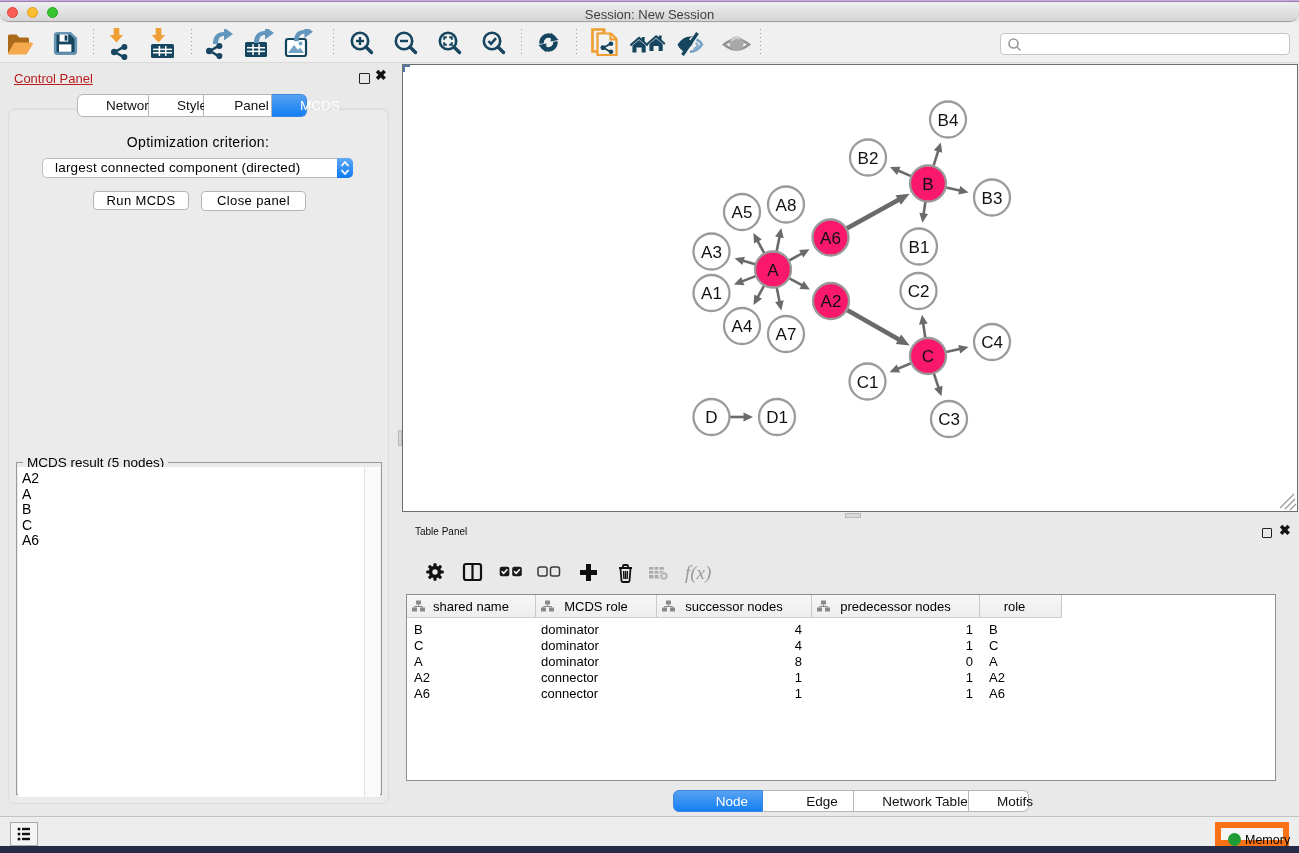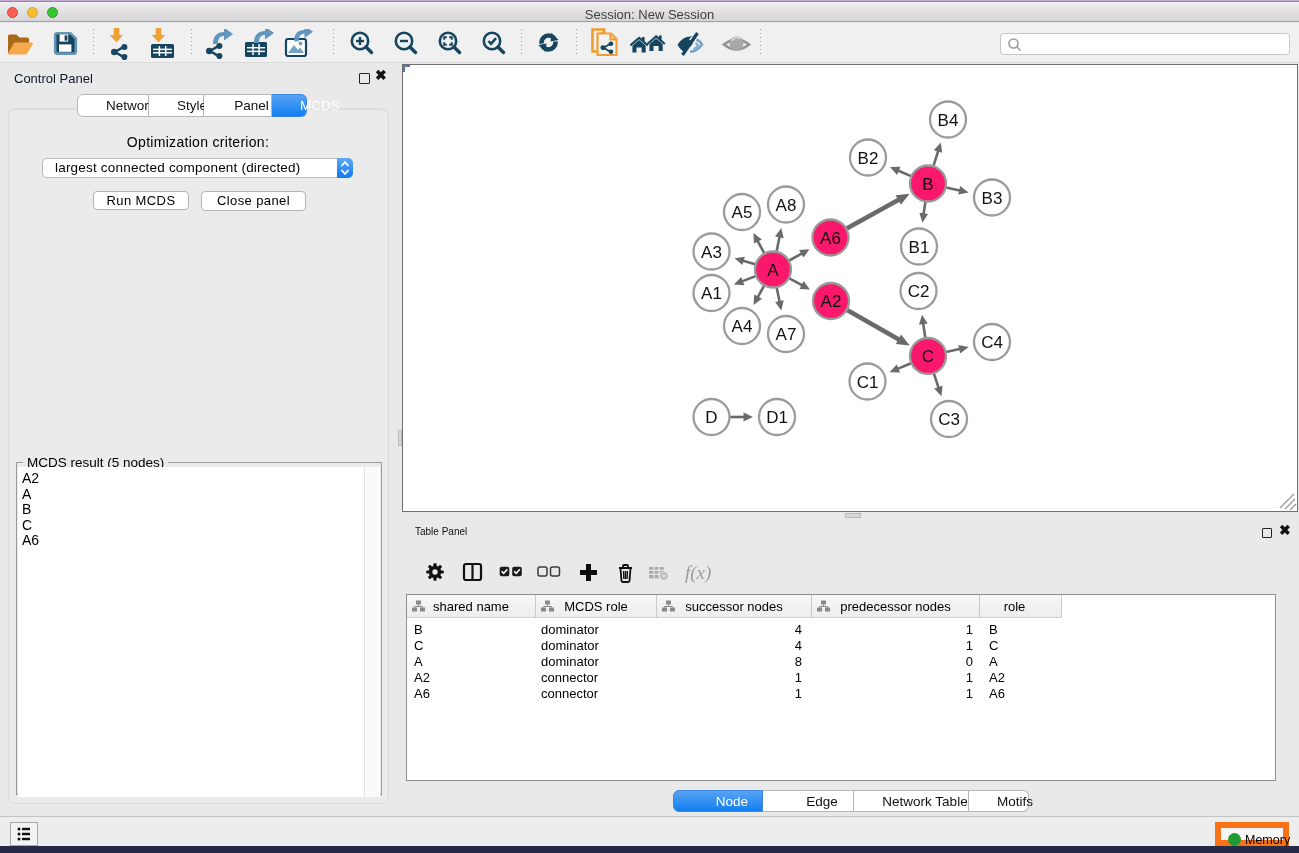--- a/index.html
+++ b/index.html
@@ -3,33 +3,33 @@
 <meta charset="utf-8">
 <style>
 * { margin:0; padding:0; box-sizing:border-box; }
 html,body { width:1299px; height:853px; overflow:hidden; }
 body { font-family:"Liberation Sans", sans-serif; background:#e9e9e9; position:relative; }
 #root { position:absolute; left:0; top:0; width:1299px; height:853px; }
 .abs { position:absolute; }
 
 #deskTop { left:0; top:0; width:1299px; height:2px; background:#c5aad3; border-bottom:1px solid #9b7eb8; }
 
-#titlebar { left:0; top:2px; width:1299px; height:20px; background:linear-gradient(#efefef,#d6d4d6); border-bottom:1px solid #a2a0a2; }
+#titlebar { left:0; top:2px; width:1299px; height:20px; background:linear-gradient(#efefef,#d6d4d6); border-bottom:1px solid #a2a0a2;border-radius:9px; }
 .tl { position:absolute; top:4.5px; width:11px; height:11px; border-radius:50%; }
 #titlebar .t1 { left:7px; background:#f95e57; border:1px solid #e04640; }
 #titlebar .t2 { left:27px; background:#f9be30; border:1px solid #dfa023; }
 #titlebar .t3 { left:47px; background:#37c52f; border:1px solid #2aa522; }
 #titleText { position:absolute; left:0; right:0; top:5px; text-align:center; font-size:13px; color:#404040; }
 
 #toolbar { left:0; top:23px; width:1299px; height:40px; background:#f0f0f0; border-bottom:1px solid #dadada; }
 .sep { position:absolute; top:6px; height:28px; width:1px; background-image:linear-gradient(#9a9a9a 1.5px, transparent 1.5px); background-size:1px 4px; }
 #searchbox { position:absolute; left:1000px; top:10px; width:290px; height:22px; background:#fff; border:1px solid #c6c6c6; border-radius:4px; }
 
 #cpanel { left:0; top:63px; width:396px; height:753px; background:#e9e9e9; }
-#cpTitle { position:absolute; left:14px; top:8px; font-size:13px; color:#0f172a; }
+#cpTitle { position:absolute; left:14px; top:8px; font-size:13px; color:#b91c1c;text-decoration:underline; }
 #cpFloat { position:absolute; left:359px; top:10px; width:11px; height:11px; border:1.5px solid #222; border-radius:1px; }
 #cpClose { position:absolute; left:375px; top:4px; font-size:14px; font-weight:bold; color:#111; }
 .tabrow { position:absolute; font-size:13px; }
 .tab { position:absolute; top:0; height:23px; background:#fff; border:1px solid #b6b6b6; color:#111; text-align:center; line-height:21px; font-size:13.5px;padding-left:28px; }
 .tab.sel { background:linear-gradient(#5ba4f5,#107cf5); background:linear-gradient(#57a2f3,#137ff2); color:#fff; border-color:#3a85e0; }
 #cpBox { position:absolute; left:8px; top:45px; width:381px; height:696px; background:#ebebeb; border:1px solid #dcdcdc; border-radius:7px; box-shadow:inset 0 1px 2px rgba(0,0,0,0.06); }
 
 #netwin { left:402px; top:64px; width:896px; height:448px; background:#fff; border:1px solid #6e6e6e; }
 #netTitle { position:absolute; left:0; top:0; width:894px; height:21px; background:linear-gradient(#f0f0f0,#d3d3d3); border-bottom:1px solid #a5a5a5; }
 #netTitle .t1 { left:9px; background:#f95e57; border:1px solid #e04640; }

